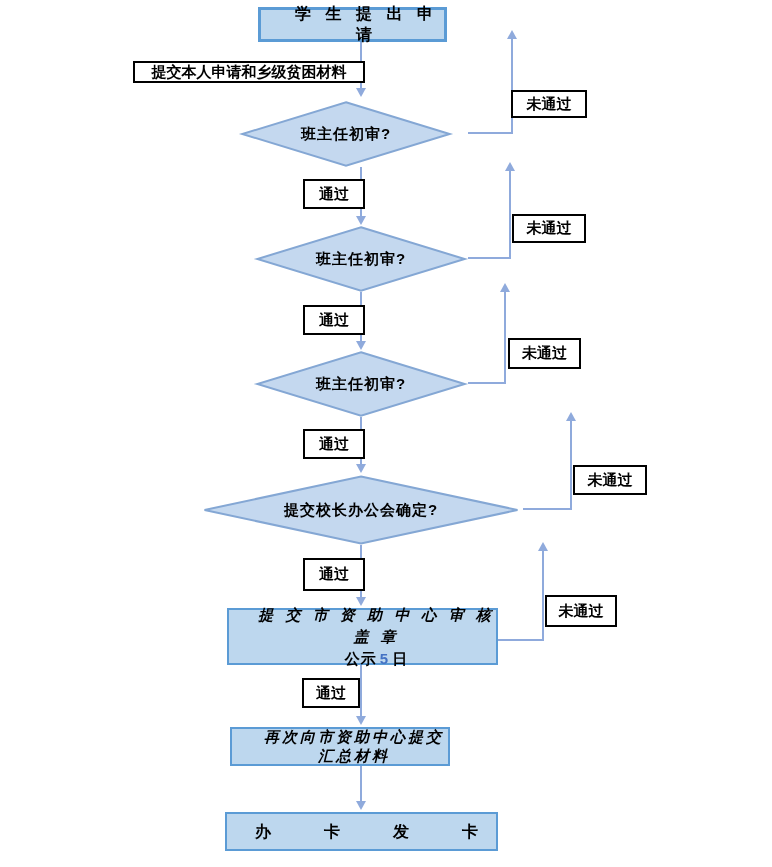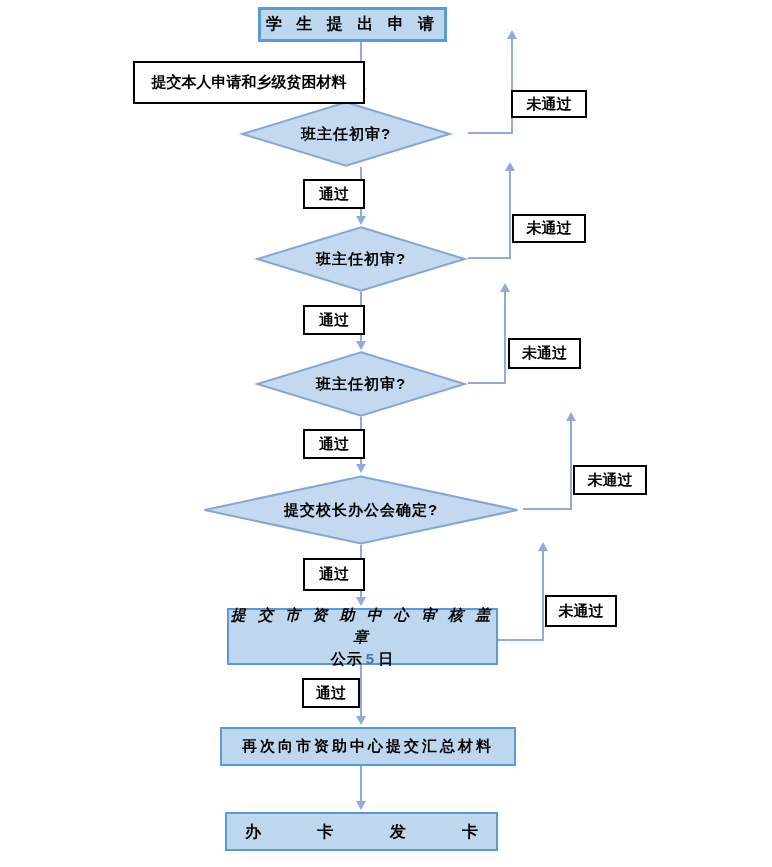--- a/index.html
+++ b/index.html
@@ -16,21 +16,21 @@
     border-left:5px solid transparent;border-right:5px solid transparent;}
   .head-down{border-top:9px solid #8FAADC;}
   .head-up{border-bottom:9px solid #8FAADC;}
   
   .bluebox{
     position:absolute;z-index:2;background:#BDD7EE;border:2px solid #5B9BD5;
     display:flex;align-items:center;justify-content:center;text-align:center;
     box-sizing:border-box;font-size:15px;
   }
   .bluebox.start{border-width:3px;font-size:16px;letter-spacing:5px;}
-  .bluebox .inner{width:100%;}
+  .bluebox .inner{width:100%;padding-left:28px;}
   
   .diamond{position:absolute;z-index:2;}
   .diamond svg{position:absolute;left:0;top:0;width:100%;height:100%;display:block;}
   .diamond .dlabel{
     position:absolute;left:0;top:0;width:100%;height:100%;
     display:flex;align-items:center;justify-content:center;
     font-size:15px;letter-spacing:1px;
   }
   
   .whitebox{
@@ -88,21 +88,21 @@
   <div class="head-up" style="left:566px;top:412px;"></div>
 
   <div class="hline" style="left:497px;top:639px;width:47px;"></div>
   <div class="vline" style="left:542px;top:551px;height:90px;"></div>
   <div class="head-up" style="left:538px;top:542px;"></div>
 
   <div class="bluebox start" style="left:258px;top:7px;width:189px;height:35px;">
     <span class="inner">学 生 提 出 申 请</span>
   </div>
 
-  <div class="whitebox" style="left:133px;top:61px;width:232px;height:43px;">
+  <div class="whitebox" style="left:133px;top:61px;width:232px;height:22px;">
     <span>提交本人申请和乡级贫困材料</span>
   </div>
 
   <div class="diamond" style="left:238px;top:101px;width:216px;height:66px;">
     <svg viewBox="0 0 100 100" preserveAspectRatio="none">
       <polygon points="50,2 98,50 50,98 2,50" fill="#C4D8EF" stroke="#84A7D4" stroke-width="2" vector-effect="non-scaling-stroke"></polygon>
     </svg>
     <div class="dlabel">班主任初审?</div>
   </div>
 
@@ -161,21 +161,21 @@
 
   <div class="bluebox" style="left:227px;top:608px;width:271px;height:57px;">
     <div class="inner">
       <div class="review-line">提 交 市 资 助 中 心 审 核 盖 章</div>
       <div class="review-line2">
         <span>公示</span><span class="num-blue">5</span><span>日</span>
       </div>
     </div>
   </div>
 
-  <div class="bluebox" style="left:220px;top:727px;width:296px;height:39px;">
+  <div class="bluebox" style="left:230px;top:727px;width:220px;height:39px;font-style:italic;">
     <span class="inner resubmit">再次向市资助中心提交汇总材料</span>
   </div>
 
   <div class="bluebox" style="left:225px;top:812px;width:273px;height:39px;">
     <span class="inner endbox">办 卡 发 卡</span>
   </div>
 
 </div>
 
 </body></html>

